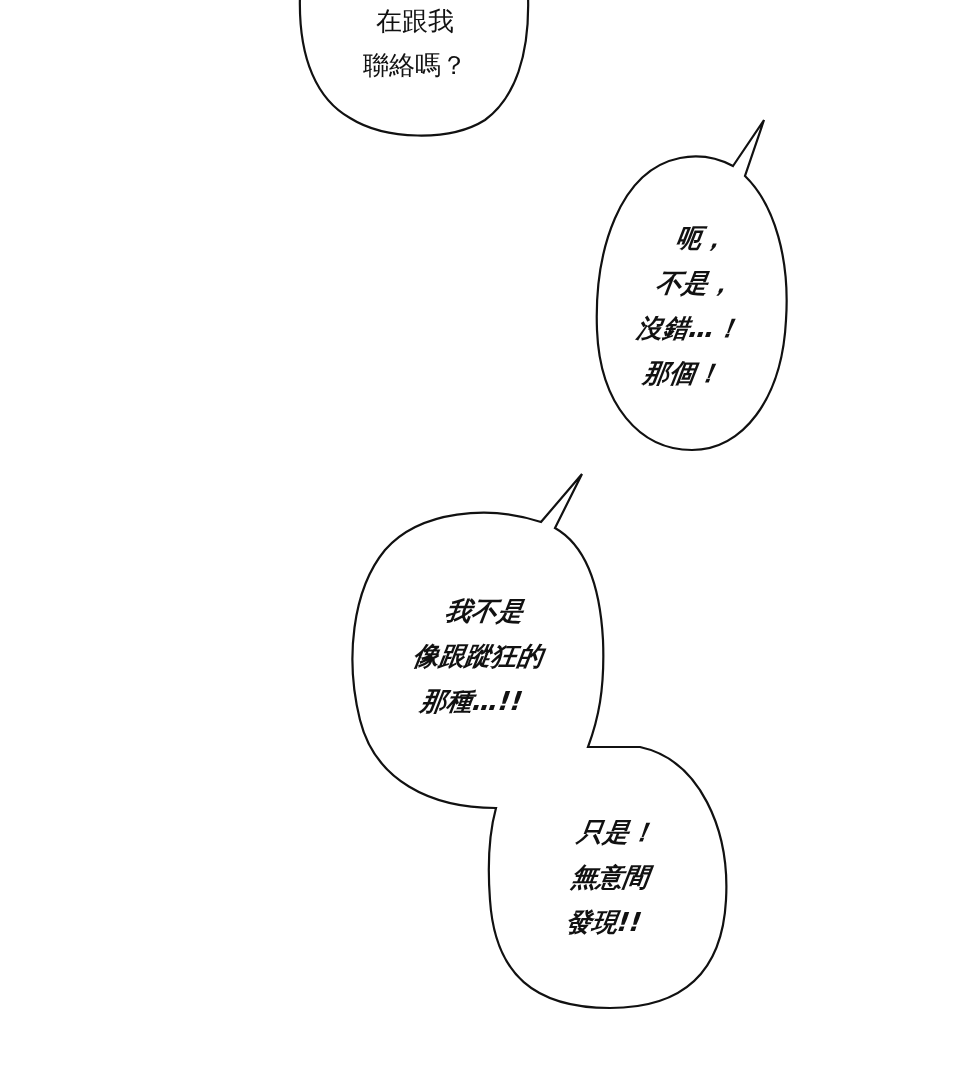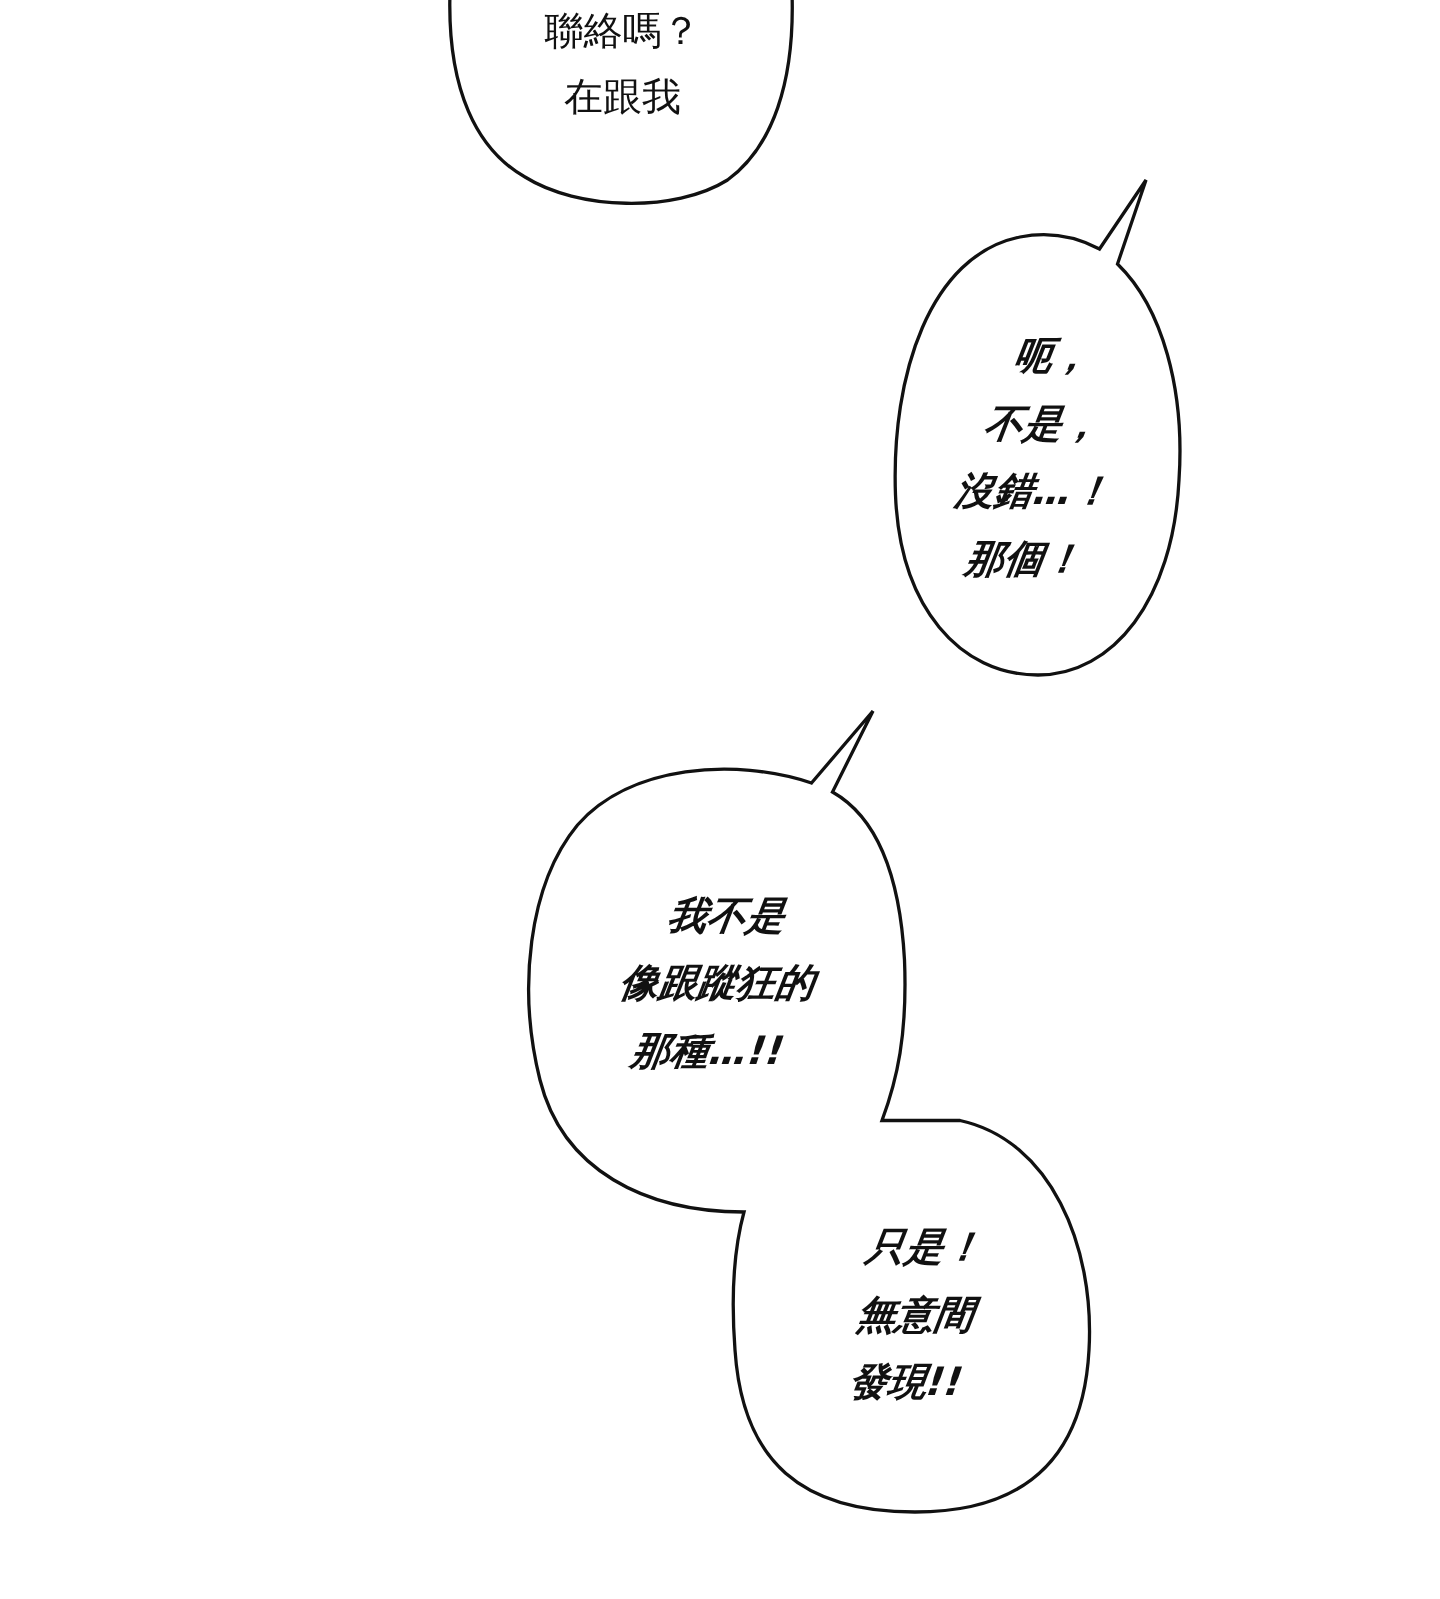--- a/index.html
+++ b/index.html
@@ -73,22 +73,22 @@
          C700,760 730,830 726,900
          C722,975 680,1008 610,1008
          C535,1008 495,975 490,900
          C487,860 490,830 496,808
          C430,808 375,780 360,720
          C345,660 352,590 385,550
          C420,510 490,505 541,522 Z"></path>
   </svg>
 
   <div class="text-block regular" style="left:330px; top:-1px; width:170px;">
+    <span class="line">在跟我</span>
     <span class="line">聯絡嗎？</span>
-    <span class="line">在跟我</span>
   </div>
 
   <div class="text-block italic" style="left:617px; top:216px; width:150px;">
     <span class="line">呃，</span>
     <span class="line">不是，</span>
     <span class="line">沒錯…！</span>
     <span class="line">那個！</span>
   </div>
 
   <div class="text-block italic" style="left:378px; top:589px; width:200px;">

